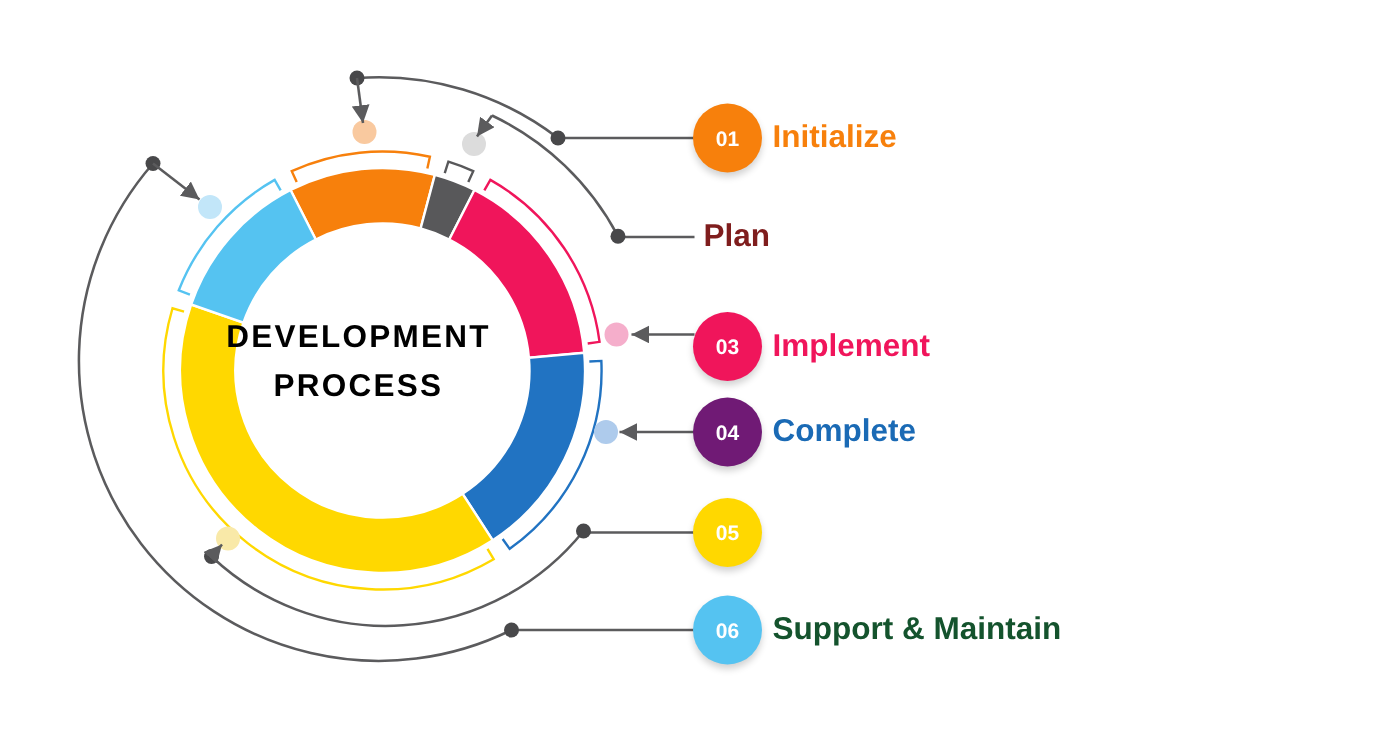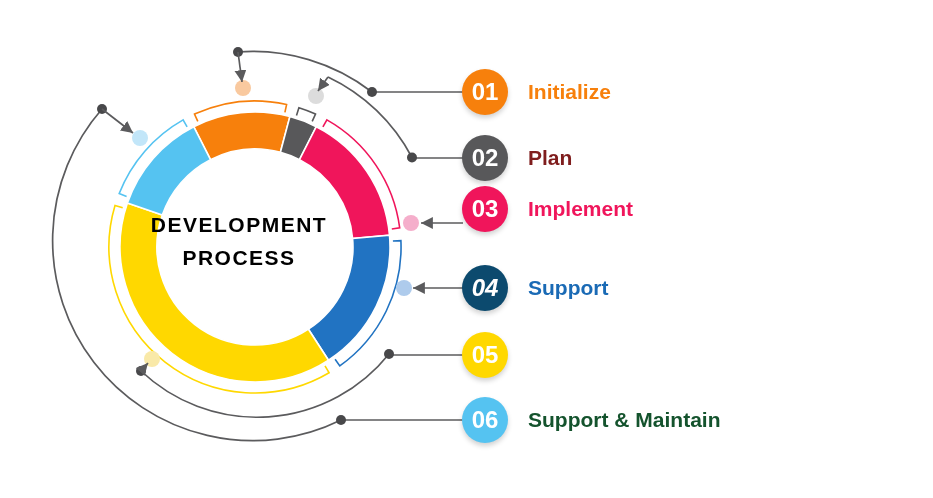--- a/index.html
+++ b/index.html
@@ -11,25 +11,25 @@
   .center-title{
     position:absolute;left:119px;top:208px;width:240px;text-align:center;
     font-weight:bold;font-size:21px;line-height:33px;letter-spacing:1.5px;color:#000;
   }
   .legend-row{
     position:absolute;left:462px;display:flex;align-items:center;height:46px;
   }
   .badge{
     width:46px;height:46px;border-radius:50%;flex:0 0 46px;
     display:flex;align-items:center;justify-content:center;
-    color:#fff;font-weight:bold;font-size:24px;
+    color:#fff;font-weight:bold;font-size:14px;
     box-shadow:0 3px 5px rgba(0,0,0,.18);
   }
   .legend-label{
-    margin-left:20px;font-weight:bold;font-size:21px;white-space:nowrap;
+    margin-left:7px;font-weight:bold;font-size:21px;white-space:nowrap;
   }
 </style>
 </head>
 <body>
 
 <div class="canvas">
 
   <svg width="933" height="498" viewBox="0 0 933 498">
     <defs>
       <marker id="arw" markerWidth="8" markerHeight="8" refX="7" refY="3.5" orient="auto">
@@ -100,36 +100,33 @@
     <div>PROCESS</div>
   </div>
 
   <div class="legend-row" style="top:69px">
     <div class="badge" style="background: rgb(247, 128, 12);">
         <span>01</span>
       </div>
     <span class="legend-label" style="color: rgb(247, 128, 12);">Initialize</span>
   </div>
   <div class="legend-row" style="top:135px">
-    <div class="badge" style="background: rgb(88, 88, 90);">
-        <span>02</span>
-      </div>
     <span class="legend-label" style="color: #7f1d1d;">Plan</span>
   </div>
-  <div class="legend-row" style="top:186px">
+  <div class="legend-row" style="top:208px">
     <div class="badge" style="background: rgb(240, 21, 91);">
         <span>03</span>
       </div>
     <span class="legend-label" style="color: rgb(240, 21, 91); text-align: right;">Implement</span>
   </div>
   <div class="legend-row" style="top:265px">
-    <div class="badge" style="background: #0c4a6e; font-style: italic;">
+    <div class="badge" style="background: #701a75;">
         <span>04</span>
       </div>
-    <span class="legend-label" style="color: rgb(26, 106, 181);">Support</span>
+    <span class="legend-label" style="color: rgb(26, 106, 181);">Complete</span>
   </div>
   <div class="legend-row" style="top:332px">
     <div class="badge" style="background: rgb(255, 216, 0);">
         <span>05</span>
       </div>
   </div>
   <div class="legend-row" style="top:397px">
     <div class="badge" style="background: rgb(85, 195, 241); text-align: right;">
         <span>06</span>
       </div>

